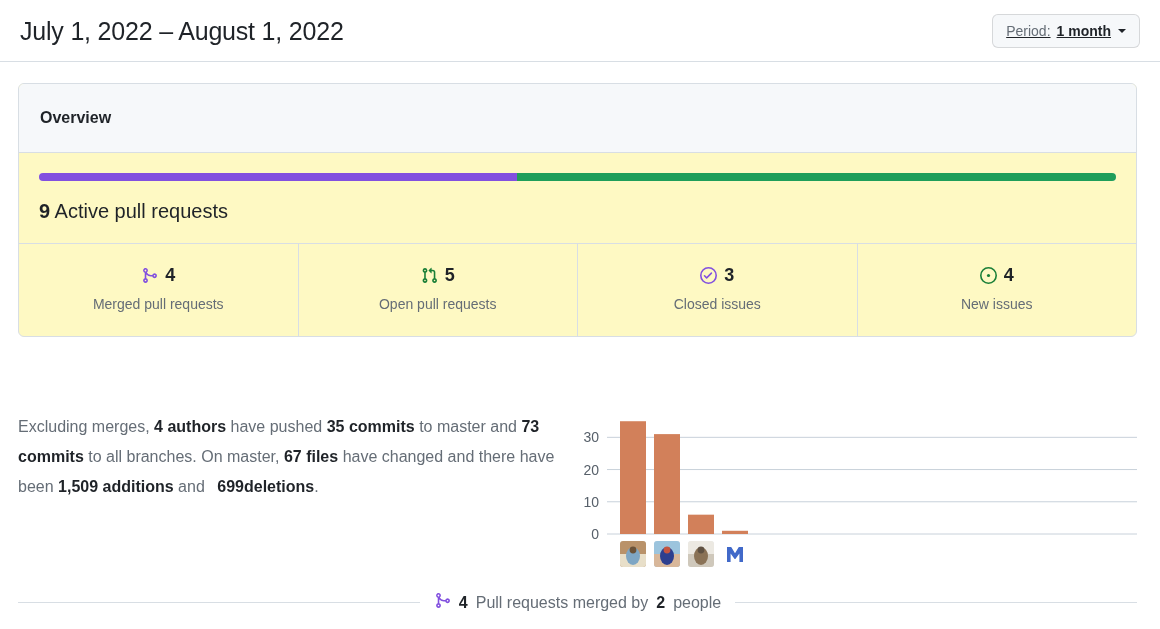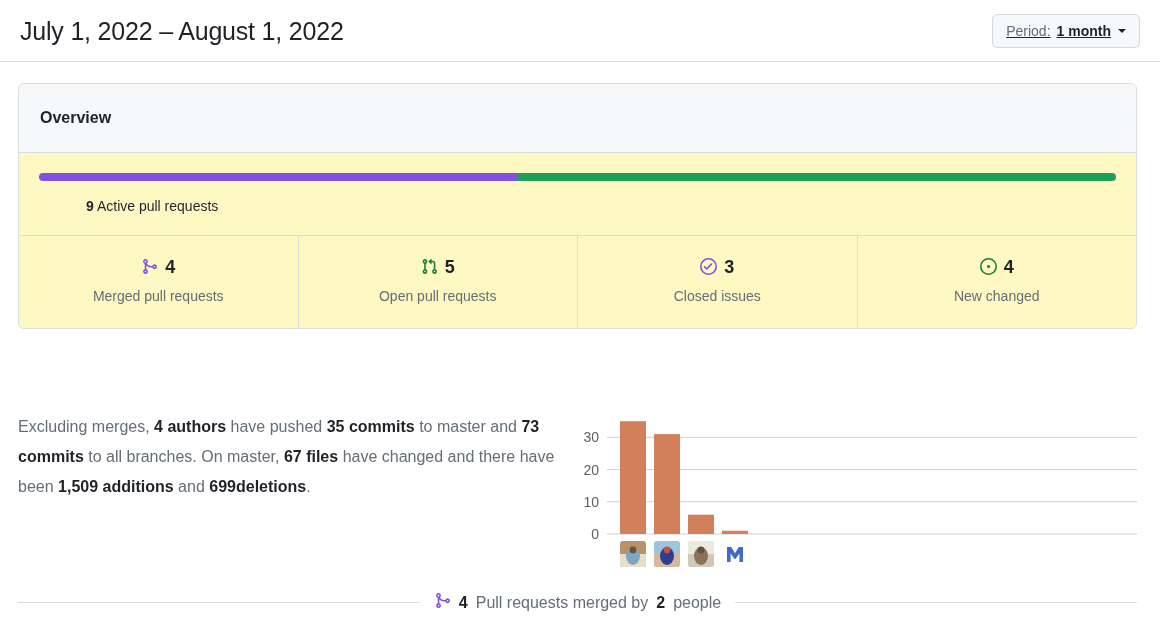--- a/index.html
+++ b/index.html
@@ -57,21 +57,21 @@
   .card-header-title { font-size: 16px; font-weight: 600; color: #1f2328; }
 
   .bars-row { display: flex; padding: 20px 0 18px 0; }
   .bar-block { flex: 1 1 0; padding: 0 20px; }
   .bar-block + .bar-block { padding-left: 20px; }
   .prog {
     display: flex; height: 8px; border-radius: 6px; overflow: hidden;
     background: #eaeef2;
   }
   .prog span { display: block; height: 8px; }
-  .bar-caption { margin-top: 16px; font-size: 14px; color: #1f2328; line-height: 1.4; margin-left: 47px; }
+  .bar-caption { margin-top: 16px; font-size: 20px; color: #1f2328; line-height: 1.4; }
   .bar-caption b { font-weight: 600; }
 
   .stats-row { display: flex; border-top: 1px solid #d8dee4; }
   .stat {
     flex: 1 1 0; text-align: center; padding: 22px 8px 24px 8px;
   }
   .stat + .stat { border-left: 1px solid #d8dee4; }
   .stat-top {
     display: flex; align-items: center; justify-content: center; gap: 7px;
     font-size: 18px; font-weight: 600; color: #1f2328; line-height: 1;
@@ -82,21 +82,21 @@
   
   .commits {
     position: absolute; left: 18px; top: 412px; width: 1119px;
     display: flex; align-items: flex-start;
   }
   .commits-text {
     width: 540px; font-size: 16px; line-height: 30px; color: #656d76;
   }
   .commits-text b { color: #1f2328; font-weight: 600; }
   .add { color: #1a7f37; font-weight: 600; }
-  .del { color: #cf222e; font-weight: 600; }
+  .del { color: #cf222e; font-weight: 600; margin-left: 8px; }
 
   .chart-wrap { position: relative; width: 565px; height: 175px; margin-left: 15px; }
   .chart-svg { display: block; }
 
   .avatars {
     position: absolute; left: 48px; top: 129px;
     display: flex; gap: 8px;
   }
   .avatar {
     width: 26px; height: 26px; border-radius: 3px; overflow: hidden;
@@ -184,21 +184,21 @@
         <div class="stat">
           <div class="stat-top">
             <span class="stat-icon">
               <svg width="17" height="17" viewBox="0 0 16 16" fill="#1a7f37">
                 <path d="M8 9.5a1.5 1.5 0 1 0 0-3 1.5 1.5 0 0 0 0 3Z"></path>
                 <path d="M8 0a8 8 0 1 1 0 16A8 8 0 0 1 8 0ZM1.5 8a6.5 6.5 0 1 0 13 0 6.5 6.5 0 0 0-13 0Z"></path>
               </svg>
             </span>
             <span>4</span>
           </div>
-          <div class="stat-label">New changed</div>
+          <div class="stat-label">New issues</div>
         </div>
       </div>
   </div>
 
   <div class="commits">
     <div class="commits-text">
       <span>Excluding merges,</span>
       <b>4 authors</b>
       <span>have pushed</span>
       <b>35 commits</b>

